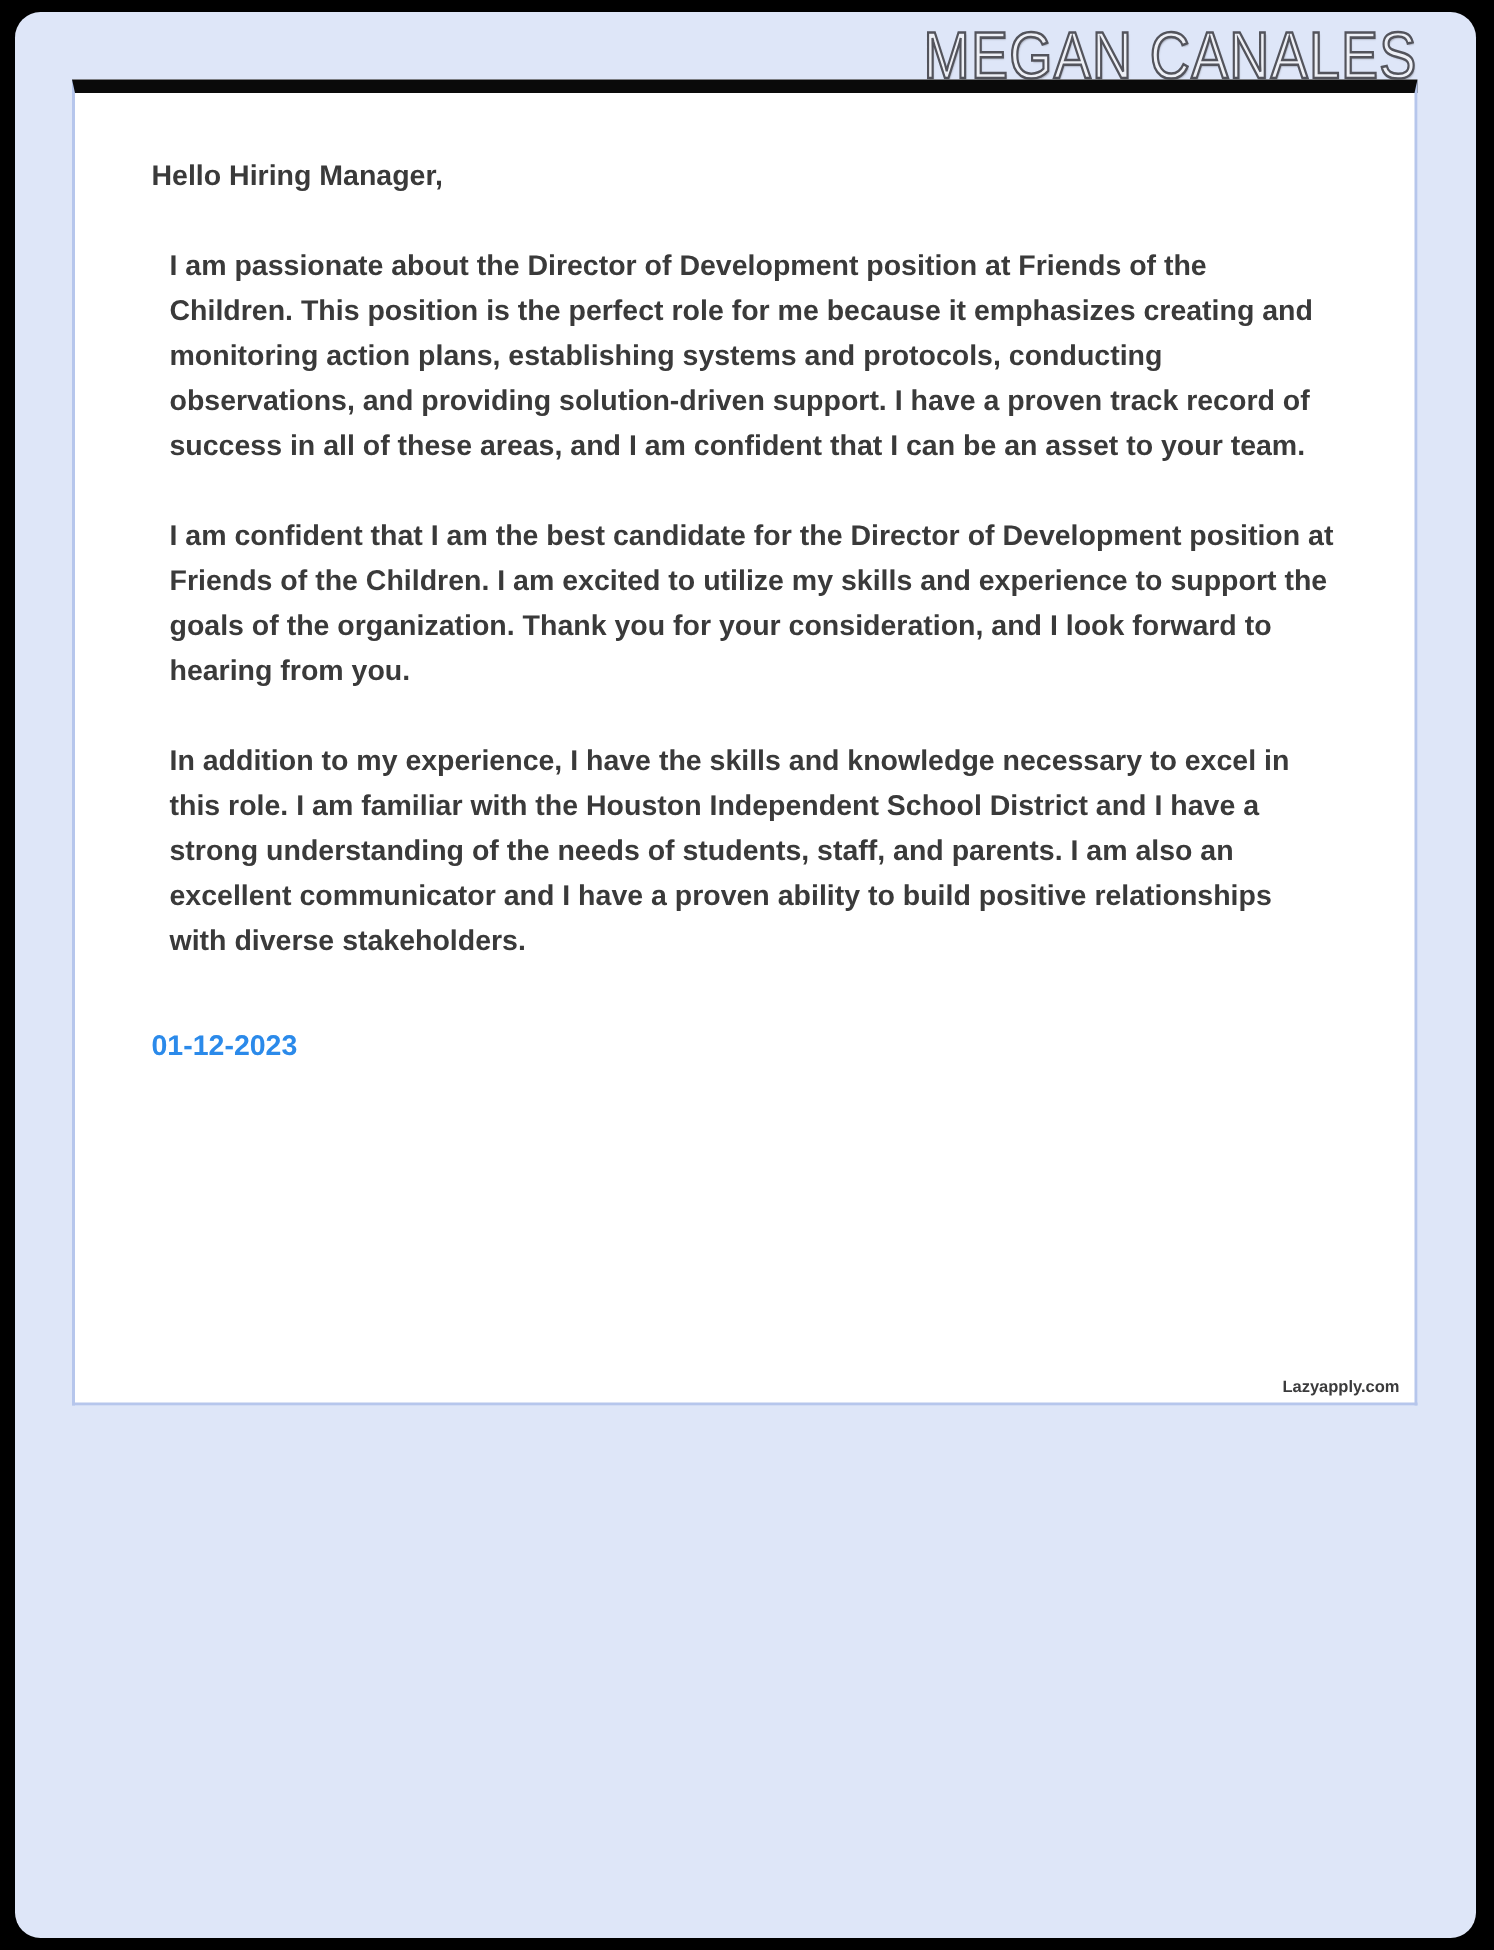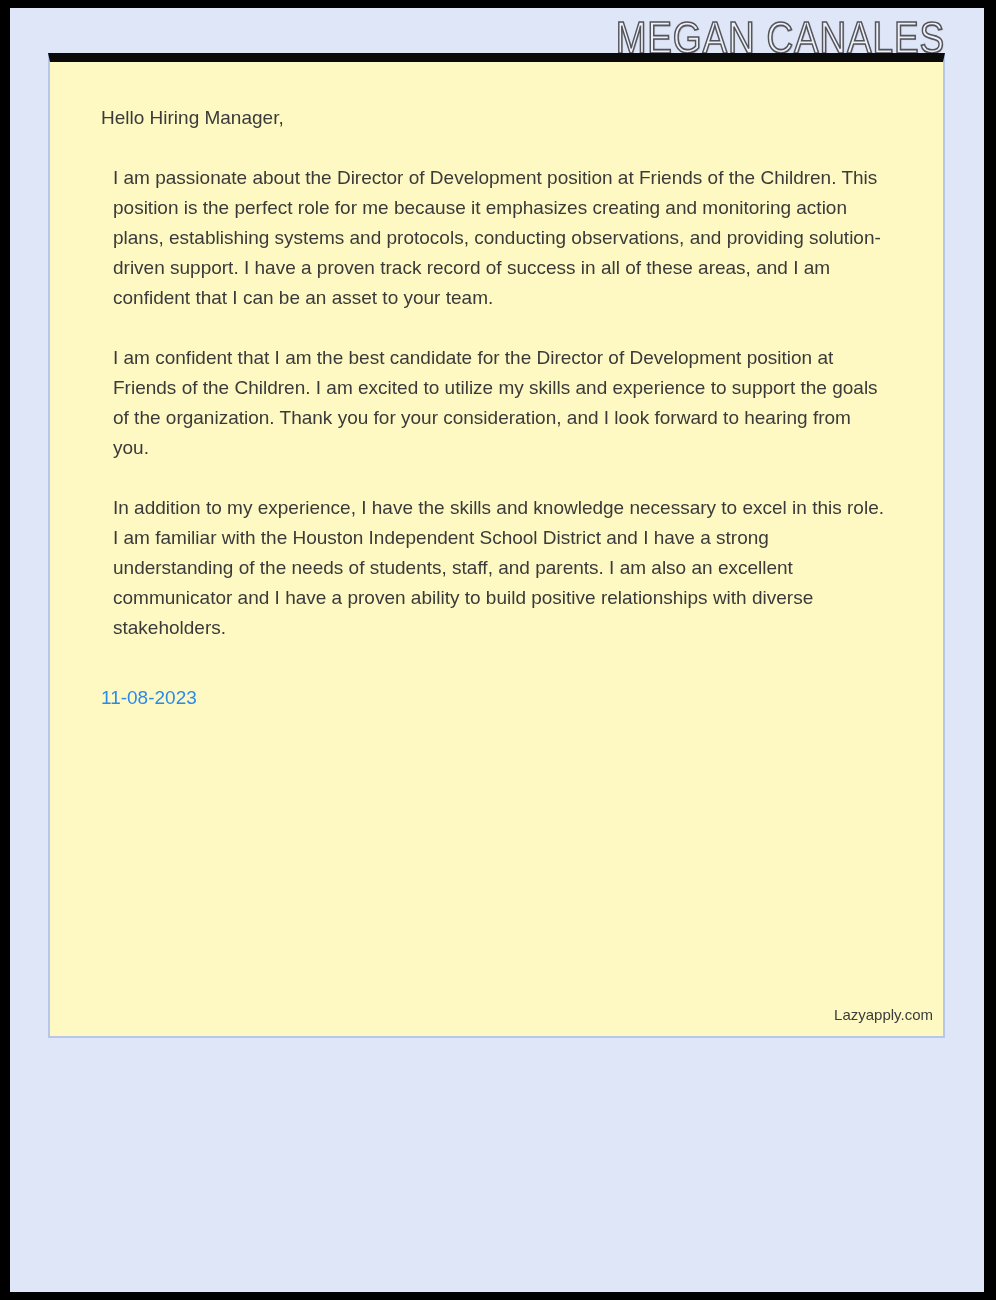--- a/index.html
+++ b/index.html
@@ -14,20 +14,21 @@
     font-family: "Liberation Sans", sans-serif;
     overflow: hidden;
   }
   .margin-area {
     position: absolute;
     left: 10px;
     top: 8px;
     width: 974px;
     height: 1284px;
     background: #dee6f8;
+    border-radius: 17px;
   }
   .header-name {
     position: absolute;
     top: 8px;
     right: 39px;
     font-size: 44px;
     font-weight: 400;
     letter-spacing: 1px;
     color: #eef0f6;
     -webkit-text-stroke: 1.7px #53545c;
@@ -35,27 +36,28 @@
     transform: scaleX(0.84);
     transform-origin: right center;
     white-space: nowrap;
     line-height: 44px;
   }
   .document {
     position: absolute;
     left: 38px;
     top: 45px;
     width: 897px;
-    height: 985px;
+    height: 884px;
     box-sizing: border-box;
-    background: #fef9c3;
+    background: #ffffff;
     border-top: 9px solid #0a0a0a;
     border-left: 2px solid #b6c6ec;
     border-right: 2px solid #b6c6ec;
     border-bottom: 2px solid #b6c6ec;
+    font-weight: bold;
   }
   .content {
     padding: 41px 52px 0 51px;
     color: #3a3a3a;
     font-size: 19px;
     line-height: 30px;
   }
   .greeting {
     margin: 0 0 30px 0;
   }
@@ -63,22 +65,22 @@
     margin: 0 0 30px 12px;
   }
   .date {
     margin: 40px 0 0 0;
     color: #2b8aea;
     cursor: pointer;
   }
   .brand {
     position: absolute;
     right: 10px;
-    bottom: 12px;
-    font-size: 15px;
+    bottom: 1px;
+    font-size: 11px;
     line-height: 18px;
     color: #3b3b3c;
   }
 </style>
 </head>
 <body>
 
 <div class="margin-area">
 
   <div class="header-name">MEGAN CANALES</div>
@@ -87,20 +89,20 @@
     <div class="content">
 
       <p class="greeting">Hello Hiring Manager,</p>
 
       <p class="para">I am passionate about the Director of Development position at Friends of the Children. This position is the perfect role for me because it emphasizes creating and monitoring action plans, establishing systems and protocols, conducting observations, and providing solution-driven support. I have a proven track record of success in all of these areas, and I am confident that I can be an asset to your team.</p>
 
       <p class="para">I am confident that I am the best candidate for the Director of Development position at Friends of the Children. I am excited to utilize my skills and experience to support the goals of the organization. Thank you for your consideration, and I look forward to hearing from you.</p>
 
       <p class="para">In addition to my experience, I have the skills and knowledge necessary to excel in this role. I am familiar with the Houston Independent School District and I have a strong understanding of the needs of students, staff, and parents. I am also an excellent communicator and I have a proven ability to build positive relationships with diverse stakeholders.</p>
 
-      <p class="date">11-08-2023</p>
+      <p class="date">01-12-2023</p>
 
     </div>
 
     <div class="brand">Lazyapply.com</div>
   </div>
 
 </div>
 
 </body></html>

